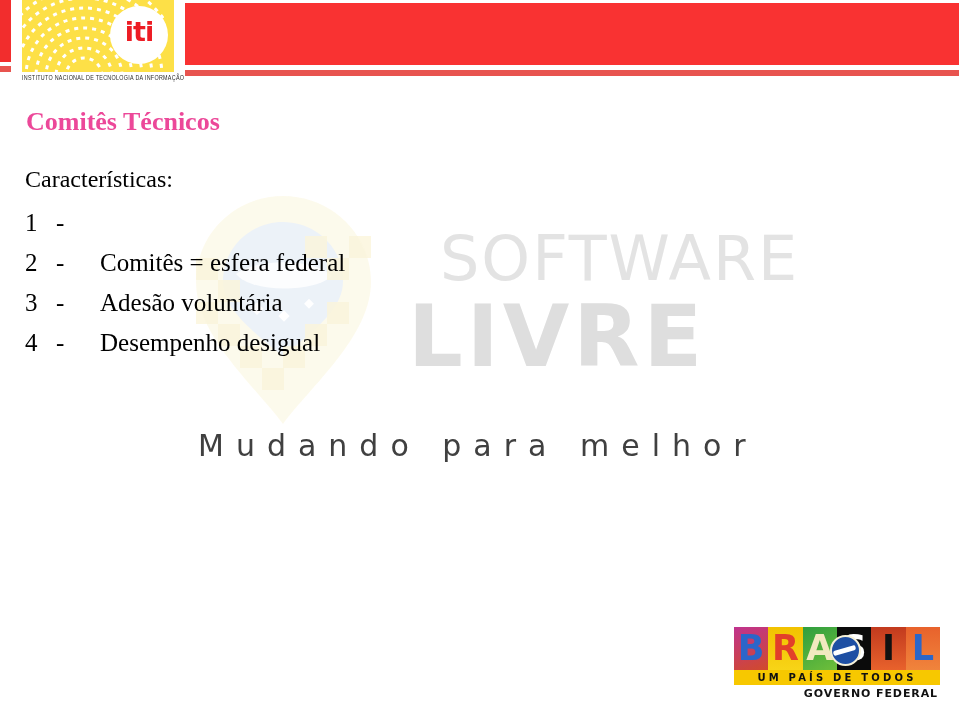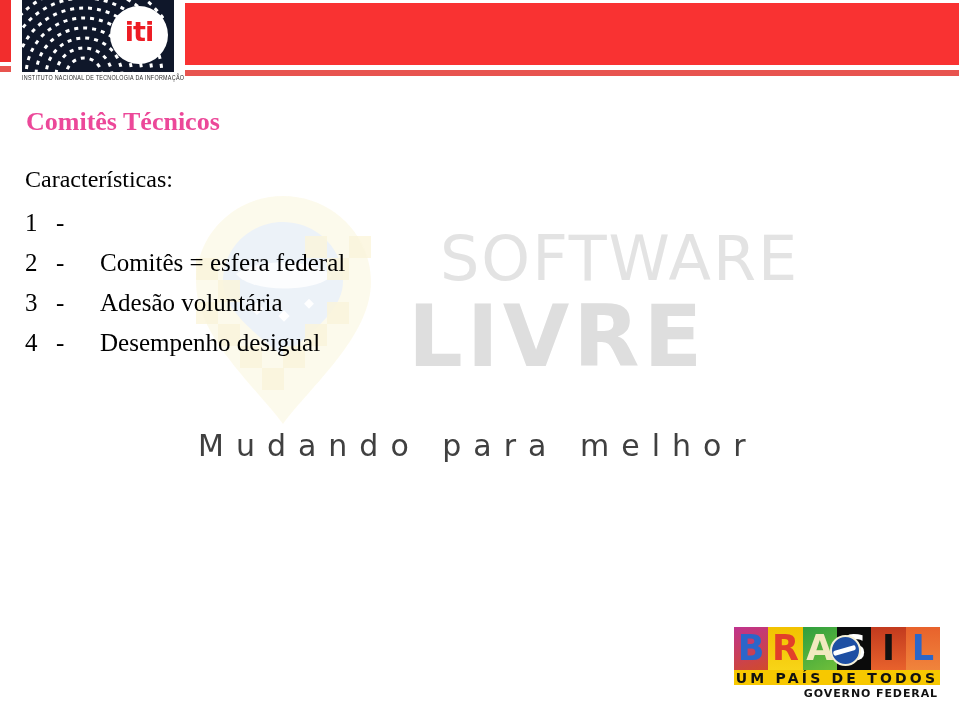--- a/index.html
+++ b/index.html
@@ -34,21 +34,21 @@
     left: 0; top: 66px;
     width: 11px;
     height: 6px;
     background: #e8544f;
   }
   #iti-logo-block {
     position: absolute;
     left: 22px; top: 0;
     width: 152px;
     height: 72px;
-    background: #0f172a;
+    background: #fde047;
     overflow: hidden;
   }
   #iti-rings {
     position: absolute;
     left: -18px; top: -34px;
     width: 160px;
     height: 150px;
   }
   #iti-disc {
     position: absolute;
@@ -246,21 +246,21 @@
     width: 206px;
     height: 15px;
     background: #f7c800;
     display: flex;
     align-items: center;
     justify-content: center;
   }
   #brasil-strip-text {
     font-family: "DejaVu Sans", sans-serif;
     font-weight: bold;
-    font-size: 14px;
+    font-size: 10px;
     letter-spacing: 3.2px;
     color: #111111;
     white-space: nowrap;
   }
   #brasil-gov {
     position: absolute;
     right: 2px; top: 60px;
     font-family: "DejaVu Sans", sans-serif;
     font-weight: bold;
     font-size: 11px;

